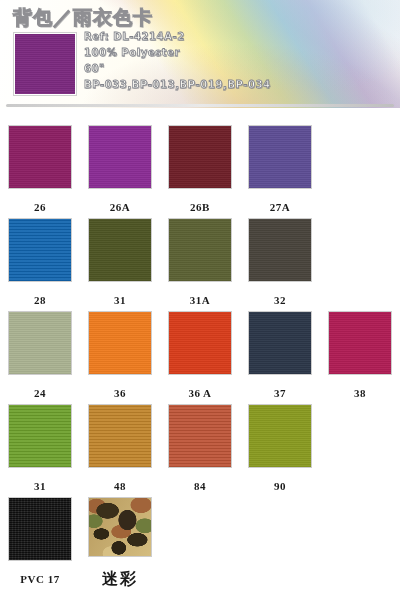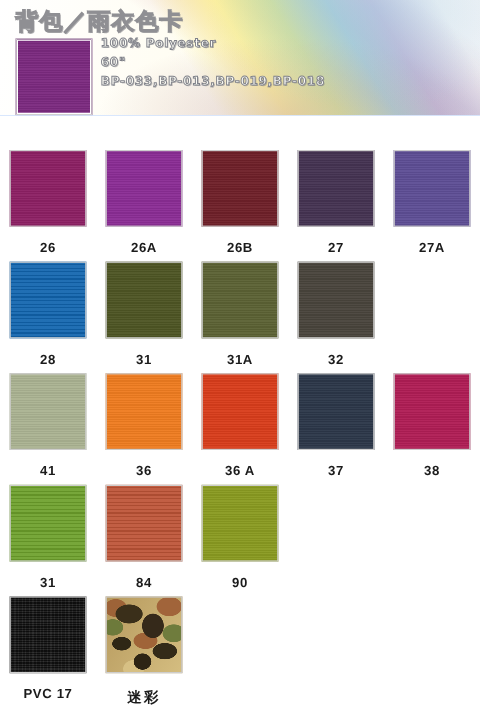--- a/index.html
+++ b/index.html
@@ -12,23 +12,23 @@
     height: 592px;
     font-family: "Liberation Sans", sans-serif;
     overflow: hidden;
     position: relative;
   }
 
   
   .header {
     position: relative;
     width: 400px;
-    height: 96px;
+    height: 108px;
     overflow: hidden;
-    background: #3b82f6;
+    background: #0c4a6e;
   }
   .header-gradient {
     position: absolute;
     inset: 0;
     background:
       linear-gradient(58deg,
         rgba(255,255,255,0) 40%,
         rgba(255,244,150,0.85) 52%,
         rgba(206,232,140,0.75) 62%,
         rgba(150,205,215,0.70) 72%,
@@ -156,71 +156,68 @@
       radial-gradient(ellipse 17px 13px at 84% 12%, #a1643a 60%, transparent 64%),
       radial-gradient(ellipse 15px 12px at 12% 14%, #9d6338 60%, transparent 64%),
       radial-gradient(ellipse 16px 11px at 52% 58%, #a06438 60%, transparent 64%),
       radial-gradient(ellipse 14px 11px at 8% 40%, #6d7a3b 60%, transparent 64%),
       radial-gradient(ellipse 15px 12px at 90% 48%, #6f7c3d 60%, transparent 64%),
       radial-gradient(ellipse 14px 12px at 36% 96%, #d7c084 60%, transparent 64%),
       linear-gradient(120deg, #b79a5e, #d4bd80);
   }
   .swatch-label {
     margin-top: 12px;
-    font-family: Liberation Sans, sans-serif;
+    font-family: Liberation Serif, serif;
     font-size: 11px;
     font-weight: bold;
     color: #1b1b1b;
     letter-spacing: 0.5px;
     white-space: nowrap;
   }
   .swatch-label.cjk {
     font-family: Liberation Serif, serif;
-    font-size: 12px;
+    font-size: 16px;
     letter-spacing: 2px;
   }
   .swatch-cell.empty .swatch-chip,
   .swatch-cell.empty .swatch-label {
     visibility: hidden;
   }
 </style>
 </head>
 <body>
 
 <div class="header">
   <div class="header-gradient"></div>
   <div class="card-title">背包／雨衣色卡</div>
   <div class="header-swatch" style="background-color: rgb(124, 42, 128);"></div>
   <div class="header-specs">
+    <div class="spec-line">Ref: DL-4214A-2</div>
     <div class="spec-line">100% Polyester</div>
     <div class="spec-line">60"</div>
-    <div class="spec-line">BP-033,BP-013,BP-019,BP-018</div>
+    <div class="spec-line">BP-033,BP-013,BP-019,BP-034</div>
   </div>
   <div class="header-rule"></div>
 </div>
 
 <div class="grid" id="swatch-grid">
     <div class="swatch-row">
       <div class="swatch-cell">
         <div class="swatch-chip weave" style="background-color: rgb(141, 32, 100);"></div>
         <div class="swatch-label">26</div>
       </div>
       <div class="swatch-cell">
         <div class="swatch-chip weave" style="background-color: rgb(139, 45, 149);"></div>
         <div class="swatch-label">26A</div>
       </div>
       <div class="swatch-cell">
         <div class="swatch-chip weave" style="background-color: rgb(111, 32, 41);"></div>
         <div class="swatch-label">26B</div>
       </div>
       <div class="swatch-cell">
-        <div class="swatch-chip weave" style="background-color: rgb(69, 51, 82);"></div>
-        <div class="swatch-label">27</div>
-      </div>
-      <div class="swatch-cell">
         <div class="swatch-chip weave" style="background-color: rgb(94, 78, 149);"></div>
         <div class="swatch-label">27A</div>
       </div>
     </div>
     <div class="swatch-row">
       <div class="swatch-cell">
         <div class="swatch-chip ribbed" style="background-color: rgb(16, 100, 174);"></div>
         <div class="swatch-label">28</div>
       </div>
       <div class="swatch-cell">
@@ -232,21 +229,21 @@
         <div class="swatch-label">31A</div>
       </div>
       <div class="swatch-cell">
         <div class="swatch-chip weave" style="background-color: rgb(73, 68, 60);"></div>
         <div class="swatch-label">32</div>
       </div>
     </div>
     <div class="swatch-row">
       <div class="swatch-cell">
         <div class="swatch-chip weave" style="background-color: rgb(171, 179, 146);"></div>
-        <div class="swatch-label">41</div>
+        <div class="swatch-label">24</div>
       </div>
       <div class="swatch-cell">
         <div class="swatch-chip weave" style="background-color: rgb(239, 124, 32);"></div>
         <div class="swatch-label">36</div>
       </div>
       <div class="swatch-cell">
         <div class="swatch-chip weave" style="background-color: rgb(217, 61, 27);"></div>
         <div class="swatch-label">36 A</div>
       </div>
       <div class="swatch-cell">
@@ -255,20 +252,24 @@
       </div>
       <div class="swatch-cell">
         <div class="swatch-chip weave" style="background-color: rgb(176, 29, 85);"></div>
         <div class="swatch-label">38</div>
       </div>
     </div>
     <div class="swatch-row">
       <div class="swatch-cell">
         <div class="swatch-chip ribbed" style="background-color: rgb(109, 160, 43);"></div>
         <div class="swatch-label">31</div>
+      </div>
+      <div class="swatch-cell">
+        <div class="swatch-chip ribbed" style="background-color: rgb(192, 132, 42);"></div>
+        <div class="swatch-label">48</div>
       </div>
       <div class="swatch-cell">
         <div class="swatch-chip ribbed" style="background-color: rgb(189, 83, 54);"></div>
         <div class="swatch-label">84</div>
       </div>
       <div class="swatch-cell">
         <div class="swatch-chip weave" style="background-color: rgb(138, 155, 33);"></div>
         <div class="swatch-label">90</div>
       </div>
     </div>

